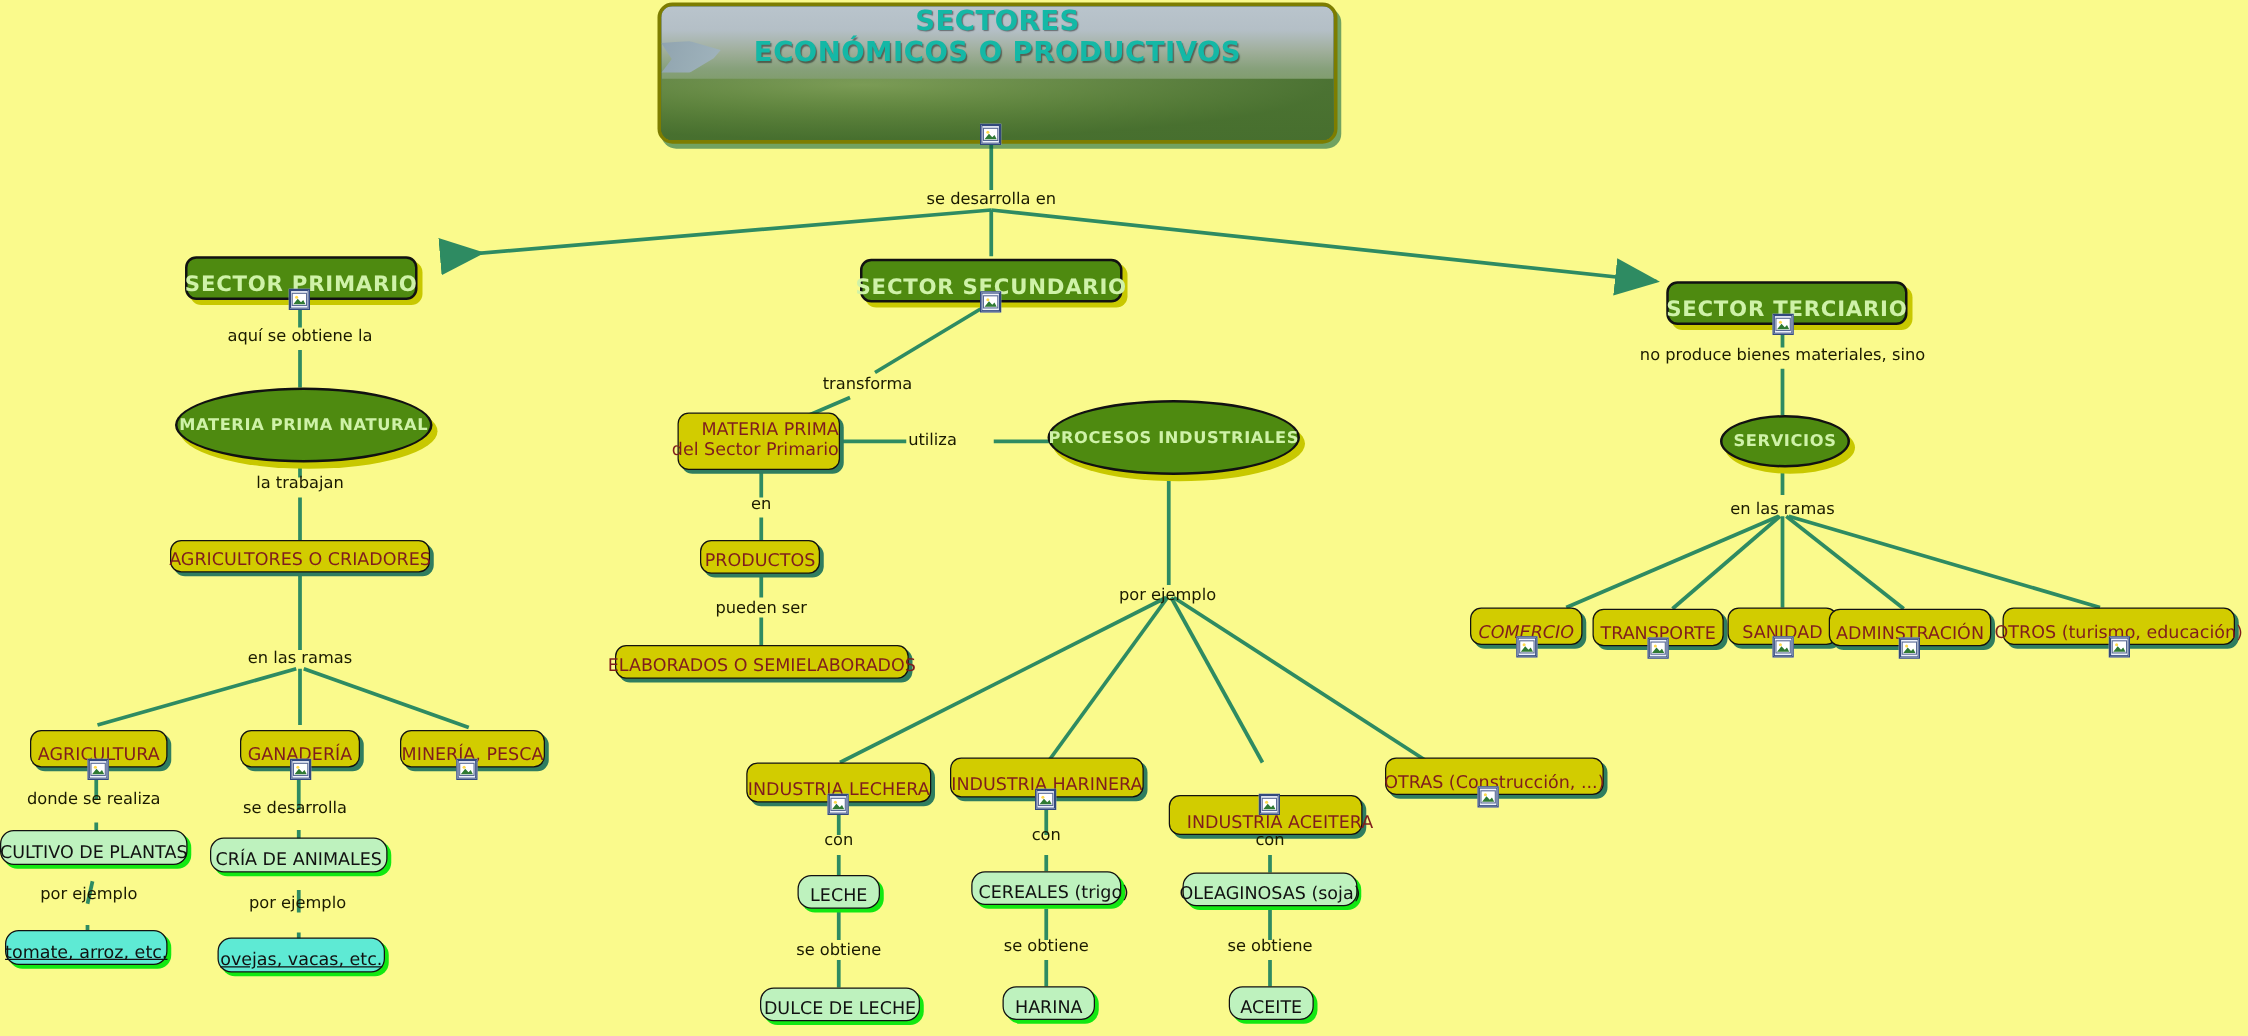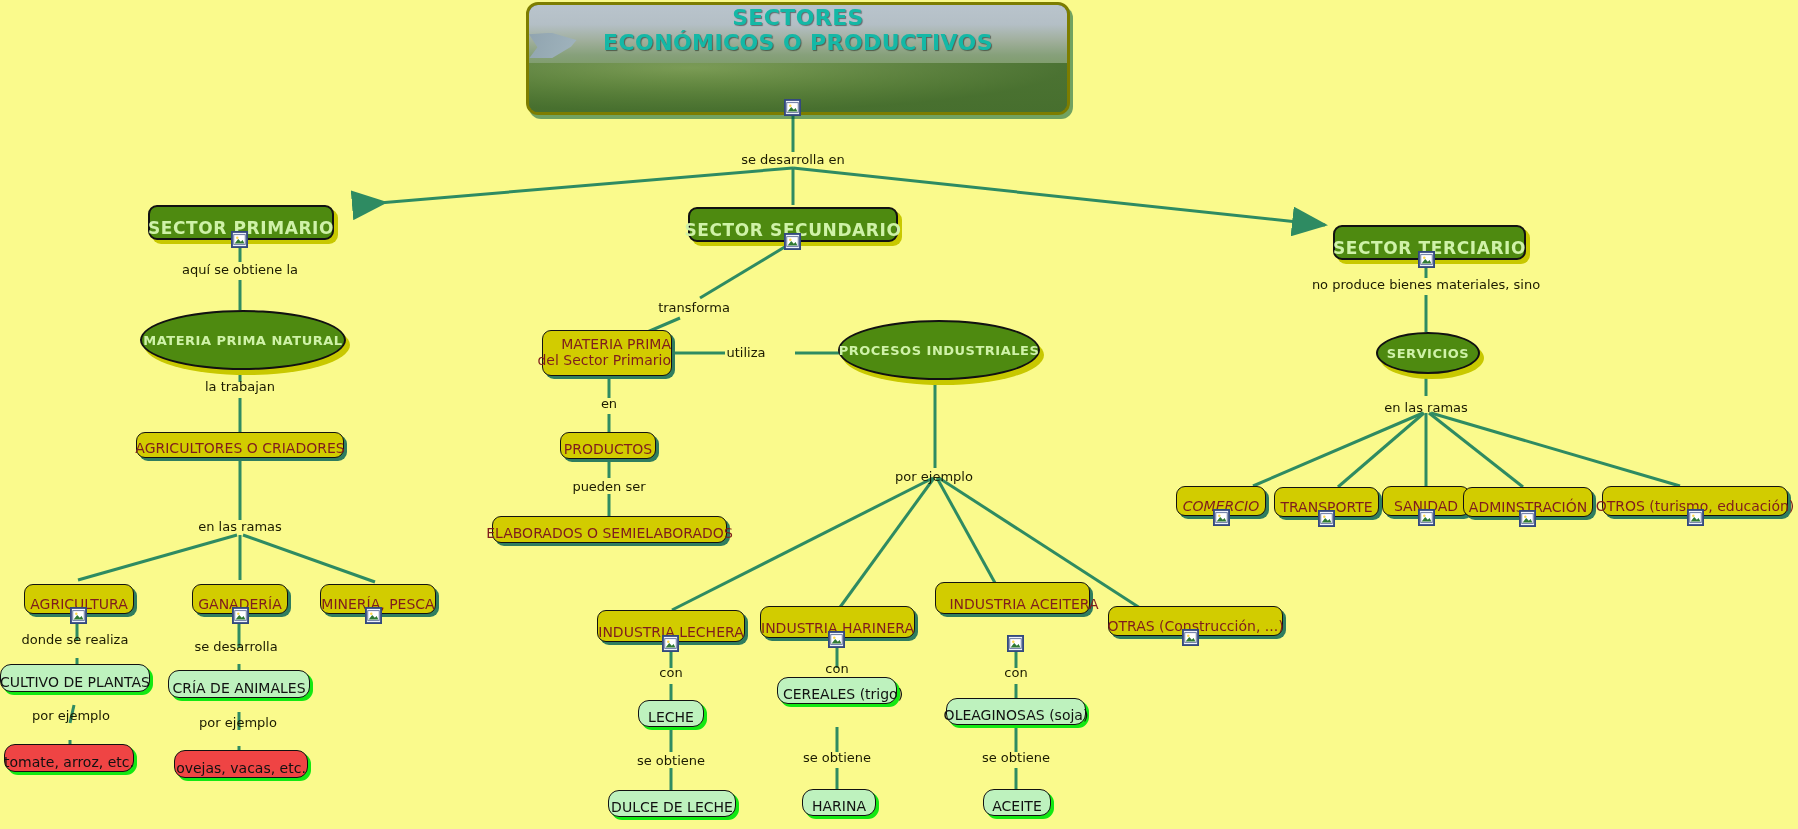--- a/index.html
+++ b/index.html
@@ -88,25 +88,26 @@
   .mint{
     background:#BEF2BE;
     border-radius:11px;
     color:#111;
     font-size:14px;
     box-shadow:3px 3px 0 #12E812;
   }
 
   
   .cream{
-    background:#ef4444;
+    background:#5eead4;
     border-radius:11px;
     color:#111;
     font-size:14px;
     box-shadow:3px 3px 0 #12E812;
+    text-decoration:underline;
   }
 
   
   .ellipse{
     position:absolute;
     display:flex;align-items:center;justify-content:center;
     background:#4E8A10;
     border:2px solid #111;
     border-radius:50%;
     color:#CFF2A8;
@@ -371,21 +372,21 @@
   </div>
   <span class="picicon" style="left:828px;top:631px;">
     <svg viewBox="0 0 17 17">
         <rect x="0.5" y="0.5" width="16" height="16" fill="#eef2fb" stroke="#33497e"></rect>
         <rect x="2" y="3" width="13" height="11" fill="#ffffff" stroke="#5a6a95"></rect>
         <circle cx="6" cy="6.5" r="1.4" fill="#ffd94d"></circle>
         <polygon points="3,13 7,8 10,11 12,9 14,13" fill="#2f7a33"></polygon>
       </svg>
   </span>
 
-  <div class="node yellow" style="left:935px;top:582px;width:155px;height:32px;padding-left:23px;">
+  <div class="node yellow" style="left:935px;top:636px;width:155px;height:32px;padding-left:23px;">
     <span>INDUSTRIA ACEITERA</span>
   </div>
   <span class="picicon" style="left:1007px;top:635px;">
     <svg viewBox="0 0 17 17">
         <rect x="0.5" y="0.5" width="16" height="16" fill="#eef2fb" stroke="#33497e"></rect>
         <rect x="2" y="3" width="13" height="11" fill="#ffffff" stroke="#5a6a95"></rect>
         <circle cx="6" cy="6.5" r="1.4" fill="#ffd94d"></circle>
         <polygon points="3,13 7,8 10,11 12,9 14,13" fill="#2f7a33"></polygon>
       </svg>
   </span>
@@ -399,21 +400,21 @@
         <rect x="2" y="3" width="13" height="11" fill="#ffffff" stroke="#5a6a95"></rect>
         <circle cx="6" cy="6.5" r="1.4" fill="#ffd94d"></circle>
         <polygon points="3,13 7,8 10,11 12,9 14,13" fill="#2f7a33"></polygon>
       </svg>
   </span>
 
   <div class="node mint" style="left:638px;top:700px;width:66px;height:27px;">
     <span>LECHE</span>
   </div>
 
-  <div class="node mint" style="left:777px;top:677px;width:120px;height:27px;padding-left:12px;">
+  <div class="node mint" style="left:777px;top:697px;width:120px;height:27px;padding-left:12px;">
     <span>CEREALES (trigo)</span>
   </div>
 
   <div class="node mint" style="left:946px;top:698px;width:140px;height:27px;">
     <span>OLEAGINOSAS (soja)</span>
   </div>
 
   <div class="node mint" style="left:608px;top:790px;width:128px;height:27px;">
     <span>DULCE DE LECHE</span>
   </div>

